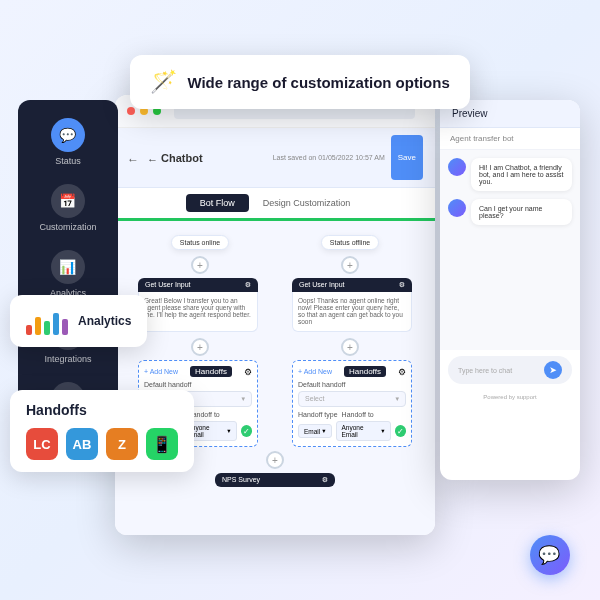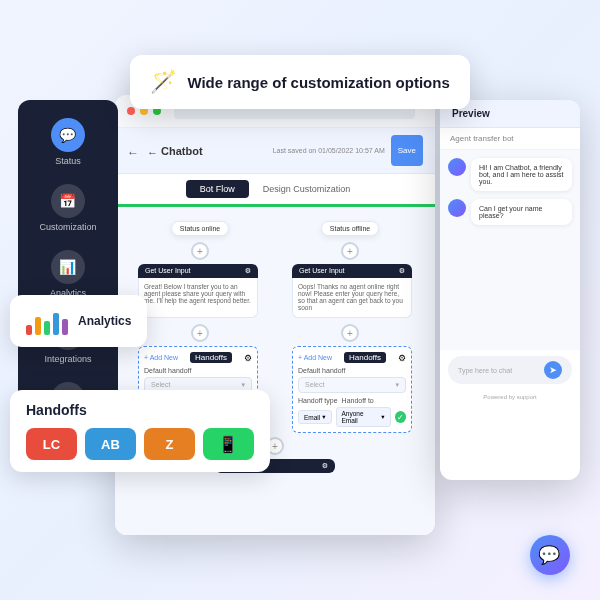--- a/index.html
+++ b/index.html
@@ -128,21 +128,21 @@
       z-index: 30;
       min-width: 140px;
     }
     .handoffs-card .card-title {
       font-size: 14px;
       font-weight: 700;
       color: #1a2035;
       margin-bottom: 10px;
     }
     .service-icon {
-      width: 51px;
+      width: 32px;
       height: 32px;
       border-radius: 8px;
       display: flex;
       align-items: center;
       justify-content: center;
       font-size: 13px;
       font-weight: 700;
       color: white;
     }
 
@@ -187,21 +187,21 @@
       display: flex;
       align-items: center;
       gap: 8px;
       border-bottom: 1px solid #e0e8f8;
     }
     .back-arrow { color: #555; font-size: 12px; cursor: pointer; }
     .header-title { font-size: 11px; font-weight: 600; color: #333; flex: 1; }
     .header-actions { display: flex; gap: 6px; align-items: center; }
     .header-btn {
       font-size: 8px;
-      padding: 11px 7px;
+      padding: 18px 7px;
       border-radius: 4px;
       border: none;
       cursor: pointer;
     }
     .btn-save { background: #4f8ef7; color: white; }
 
     
     .tab-bar {
       display: flex;
       justify-content: center;
@@ -284,21 +284,21 @@
       background: white;
       border-radius: 12px;
       box-shadow: 0 10px 40px rgba(0,0,0,0.2);
       z-index: 20;
       overflow: hidden;
     }
     .preview-header {
       background: #f0f4ff;
       padding: 8px 12px;
       font-size: 10px;
-      font-weight: 700;
+      font-weight: 400;
       color: #1a2035;
       border-bottom: 1px solid #e0e8f8;
     }
     .preview-subheader {
       padding: 6px 10px;
       font-size: 8px;
       color: #888;
       border-bottom: 1px solid #f0f2f8;
     }
     .chat-area {

